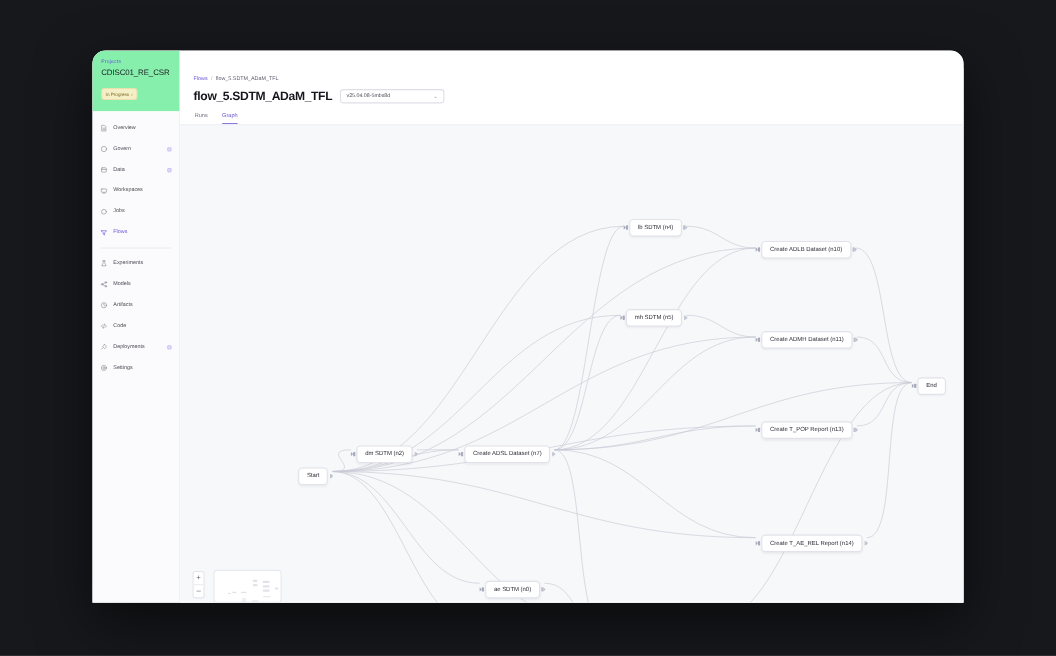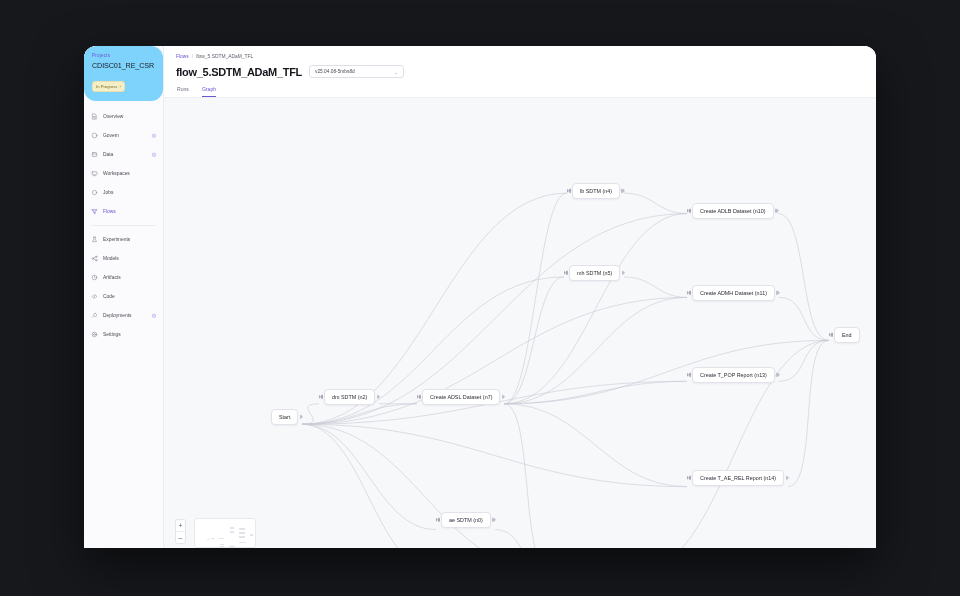--- a/index.html
+++ b/index.html
@@ -24,23 +24,22 @@
 
   
   #sidebar {
     width: 80px; height: 100%;
     background: #fbfbfd;
     border-right: 1px solid #ececf1;
     display: flex; flex-direction: column;
     flex: 0 0 80px;
   }
   .sb-head {
-    background: #7dd3fc;
+    background: #86efac;
     padding: 7px 8px 9px 8px;
-    border-radius: 12px;
   }
   .sb-projects { font-size: 4.6px; color: #6b57d6; letter-spacing: .2px; margin-bottom: 3px; }
   .sb-proj-name { font-size: 7.2px; color: #1d1d24; letter-spacing: -.1px; margin-bottom: 4px; }
   .sb-badge {
     display: inline-flex; align-items: center; gap: 2px;
     background: #f4efc6; color: #7a6a21;
     font-size: 4.2px; padding: 2px 3px; border-radius: 3px;
     border: 1px solid #e9e0ad;
   }
   .sb-badge .chev { font-size: 4.2px; }
@@ -59,21 +58,21 @@
   .sb-item.active .ico svg * { stroke: #6b57d6; }
   .sb-dot {
     position: absolute; right: 7px; top: 50%; transform: translateY(-50%);
     width: 4.5px; height: 4.5px; border-radius: 1.2px;
     background: #e3ddfb; border: .5px solid #cdc3f5;
   }
   .sb-sep { height: 1px; background: #ececf1; margin: 4px 7px; }
 
   
   #main { flex: 1; display: flex; flex-direction: column; min-width: 0; background: #fff; }
-  .topbar { padding: 8px 12px 0 12px; background: #fff; }
+  .topbar { padding: 8px 12px 0 12px; background: #fff; margin-top: 16px; }
   .crumb { font-size: 4.9px; color: #6b57d6; display: flex; gap: 3px; align-items: center; }
   .crumb .sep { color: #b6b6c2; }
   .crumb .cur { color: #5f5f6e; }
   .title-row { display: flex; align-items: center; gap: 7px; margin-top: 6px; }
   .title { font-size: 11px; color: #16161c; letter-spacing: -.3px; }
   .verbox {
     display: flex; align-items: center; justify-content: space-between;
     width: 95px; height: 13px; padding: 0 5px;
     border: 1px solid #dfdfe8; border-radius: 3px; background: #fff;
   }

